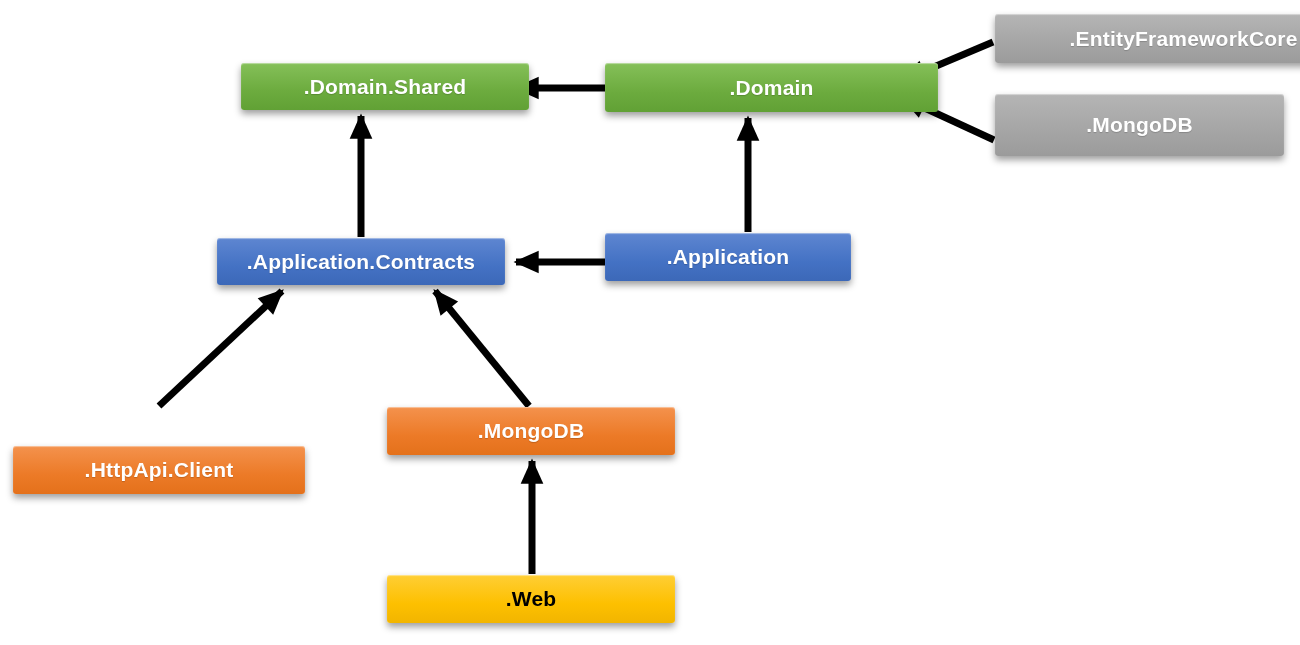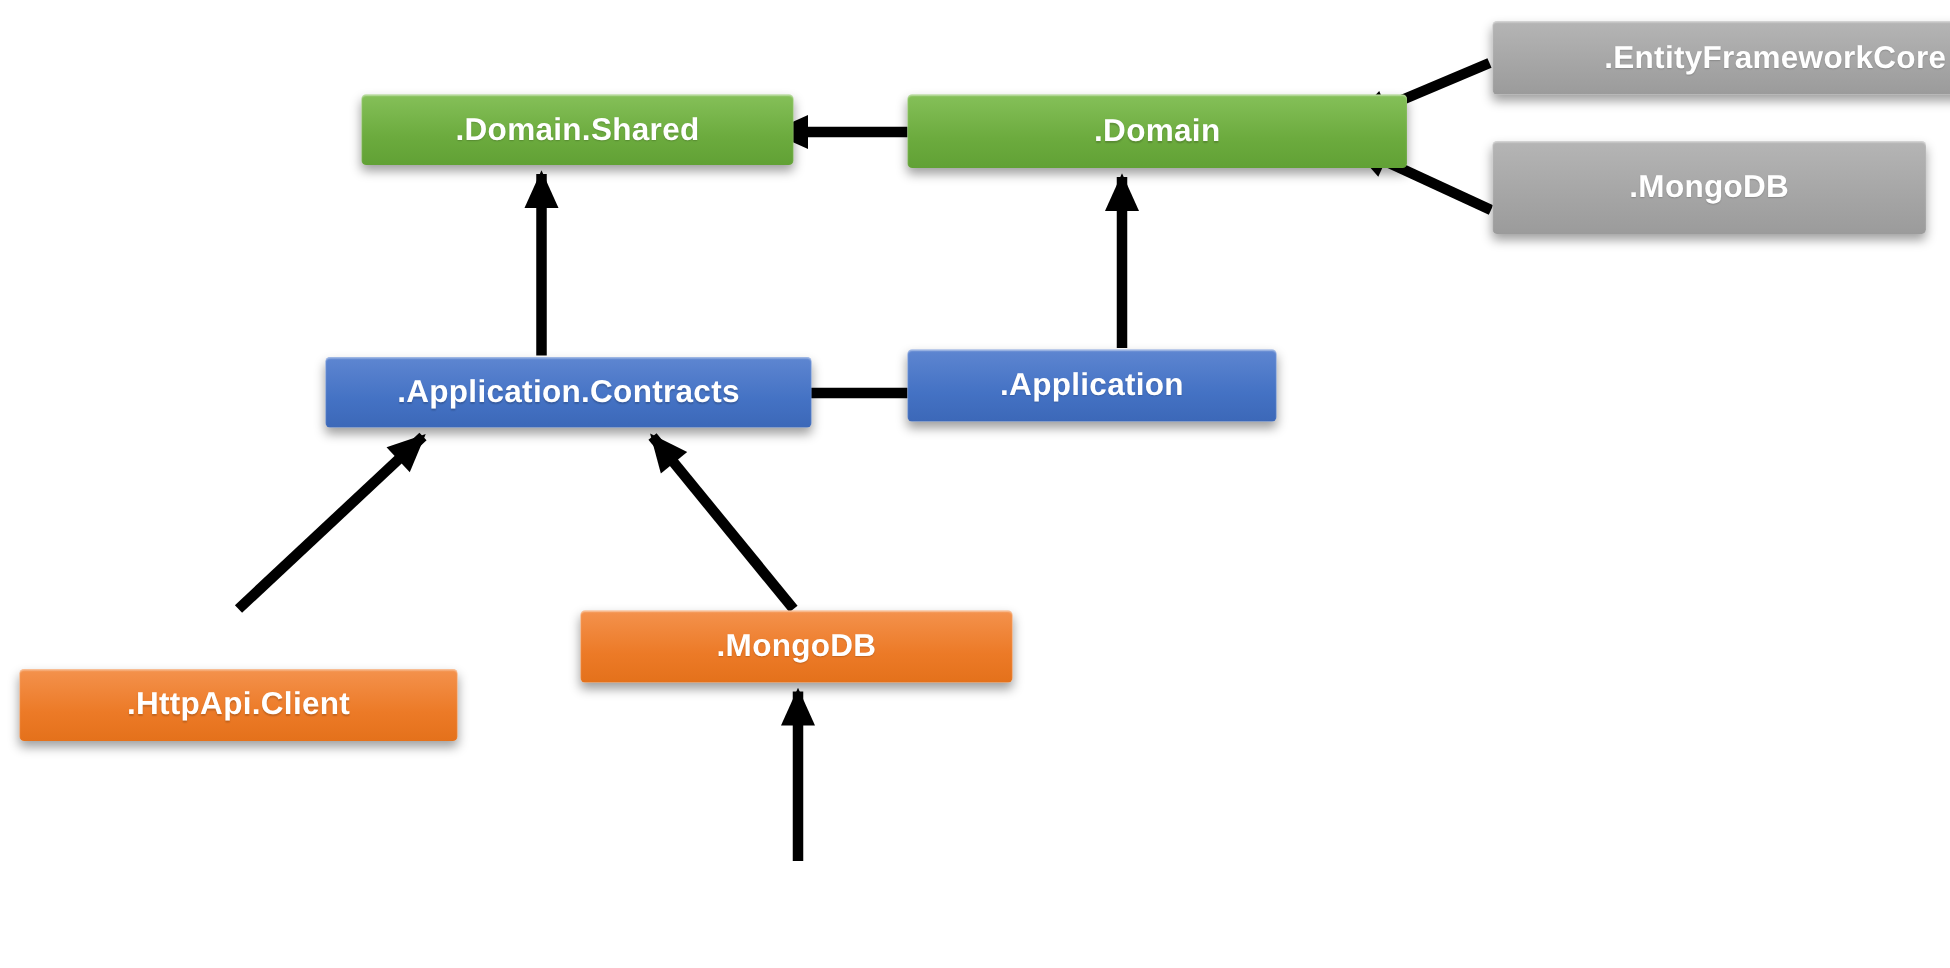--- a/index.html
+++ b/index.html
@@ -43,21 +43,21 @@
   .node.orange { background: linear-gradient(180deg, #f4924d 0%, #ec7a27 60%, #e4711b 100%); }
   .node.gray   { background: linear-gradient(180deg, #b5b5b5 0%, #a5a5a5 60%, #9b9b9b 100%); }
   .node.yellow { background: linear-gradient(180deg, #ffce35 0%, #fdc000 60%, #f2b500 100%);
                  color: #000000; text-shadow: none; }
 
   
   #node-domain-shared        { left: 217px;  top: 63px;  width: 288px; height: 47px; margin-left: 24px; }
   #node-domain               { left: 605px;  top: 63px;  width: 333px; height: 49px; }
   #node-entityframeworkcore  { left: 995px;  top: 14px;  width: 289px; height: 49px; padding-left: 44px; }
   #node-mongodb              { left: 995px;  top: 94px; width: 289px; height: 62px; }
-  #node-application-contracts{ left: 217px;  top: 238px; width: 324px; height: 47px; }
+  #node-application-contracts{ left: 217px;  top: 238px; width: 288px; height: 47px; }
   #node-application          { left: 605px;  top: 233px; width: 246px; height: 48px; }
   #node-httpapi-client       { left: 13px;   top: 407px; width: 292px; height: 48px; margin-top: 39px; }
   #node-httpapi              { left: 387px;  top: 407px; width: 288px; height: 48px; }
   #node-web                  { left: 387px;  top: 575px; width: 288px; height: 48px; }
 
   .edge {
     stroke: #000000;
     stroke-width: 7;
   }
 </style>
@@ -84,14 +84,15 @@
   </svg>
 
   <div class="node green" id="node-domain-shared">.Domain.Shared</div>
   <div class="node green" id="node-domain">.Domain</div>
   <div class="node gray" id="node-entityframeworkcore">.EntityFrameworkCore</div>
   <div class="node gray" id="node-mongodb">.MongoDB</div>
   <div class="node blue" id="node-application-contracts">.Application.Contracts</div>
   <div class="node blue" id="node-application">.Application</div>
   <div class="node orange" id="node-httpapi-client">.HttpApi.Client</div>
   <div class="node orange" id="node-httpapi">.MongoDB</div>
+  <div class="node yellow" id="node-web">.Web</div>
 
 </div>
 
 </body></html>

